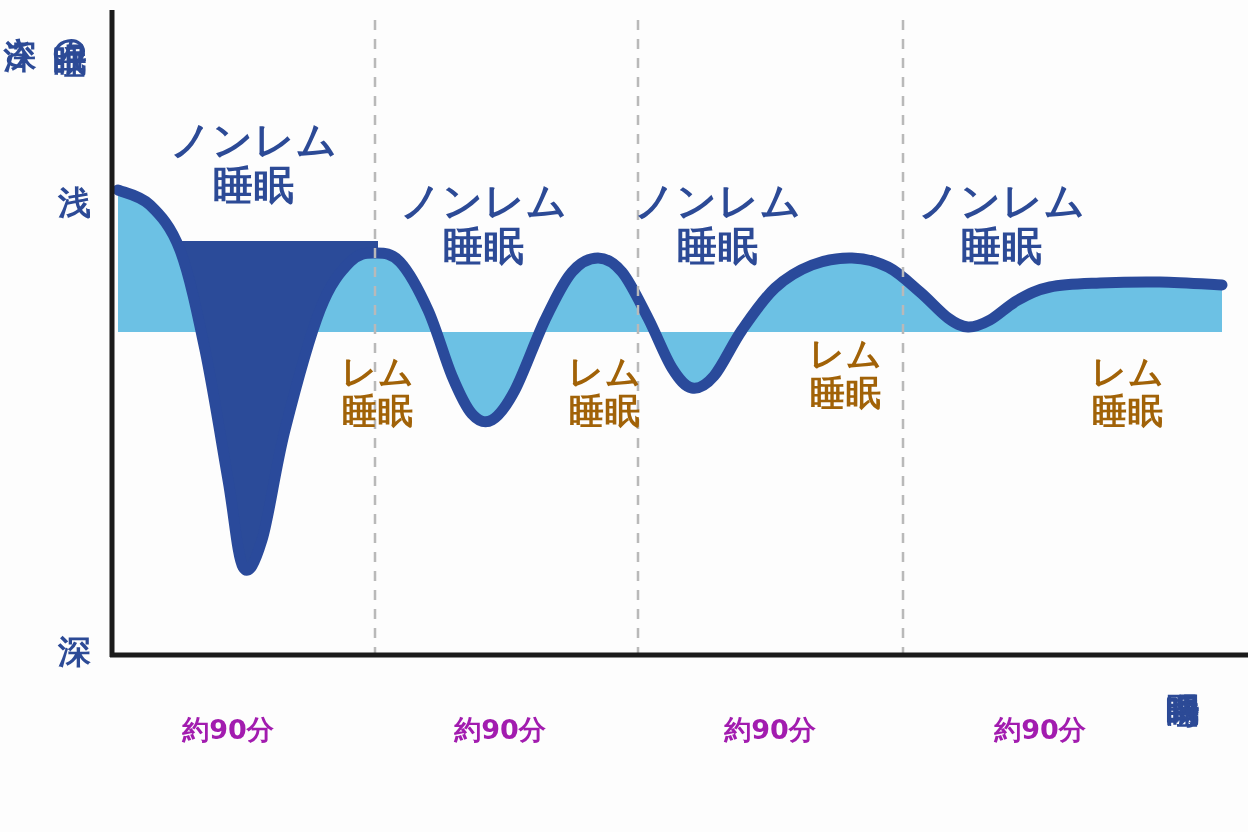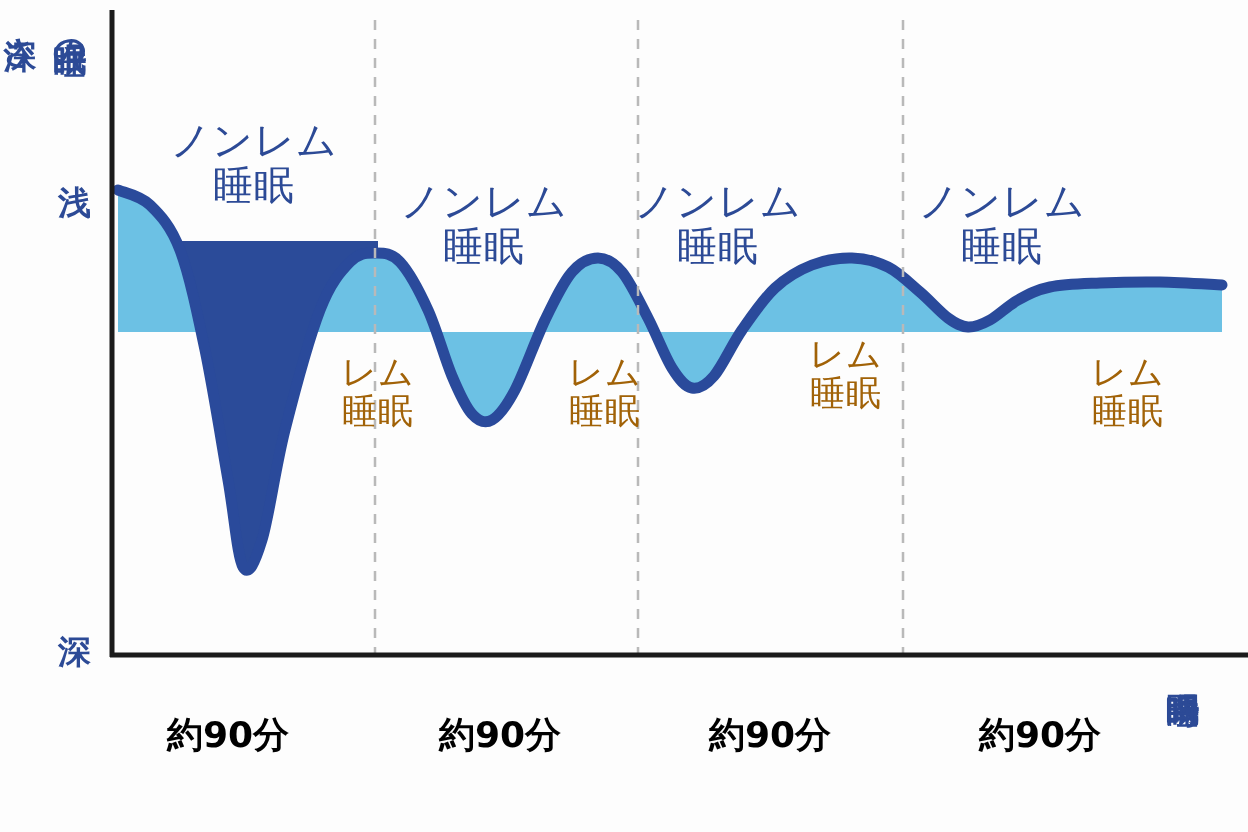--- a/index.html
+++ b/index.html
@@ -5,29 +5,29 @@
   html,body{margin:0;padding:0;}
   body{
     width:1248px;height:832px;
     background:#fdfdfd;
     font-family:"DejaVu Sans","Liberation Sans",sans-serif;
     overflow:hidden;position:relative;
   }
   #chart-root{position:absolute;left:0;top:0;width:1248px;height:832px;}
   svg.plot{position:absolute;left:0;top:0;width:1248px;height:832px;}
 
-  .lbl{position:absolute;white-space:nowrap;line-height:1.12;font-weight:400;}
+  .lbl{position:absolute;white-space:nowrap;line-height:1.12;font-weight:700;}
   .nonrem-label{
     color:#2c4a96;font-size:40px;text-align:center;letter-spacing:1px;
   }
   .rem-label{
     color:#a16207;font-size:35px;text-align:center;letter-spacing:1px;
   }
   .axis-time-label{
-    color:#000000;font-size:36px;font-weight:700;text-align:center;
+    color:#a21caf;font-size:27px;font-weight:700;text-align:center;
   }
   .axis-y-title{
     position:absolute;color:#2c4a96;font-size:33px;font-weight:700;
     writing-mode:vertical-rl;text-orientation:upright;line-height:1.0;
   }
   .axis-y-tick{
     position:absolute;color:#2c4a96;font-size:33px;font-weight:700;
   }
   .axis-x-title{
     position:absolute;color:#2c4a96;font-size:33px;font-weight:700;

